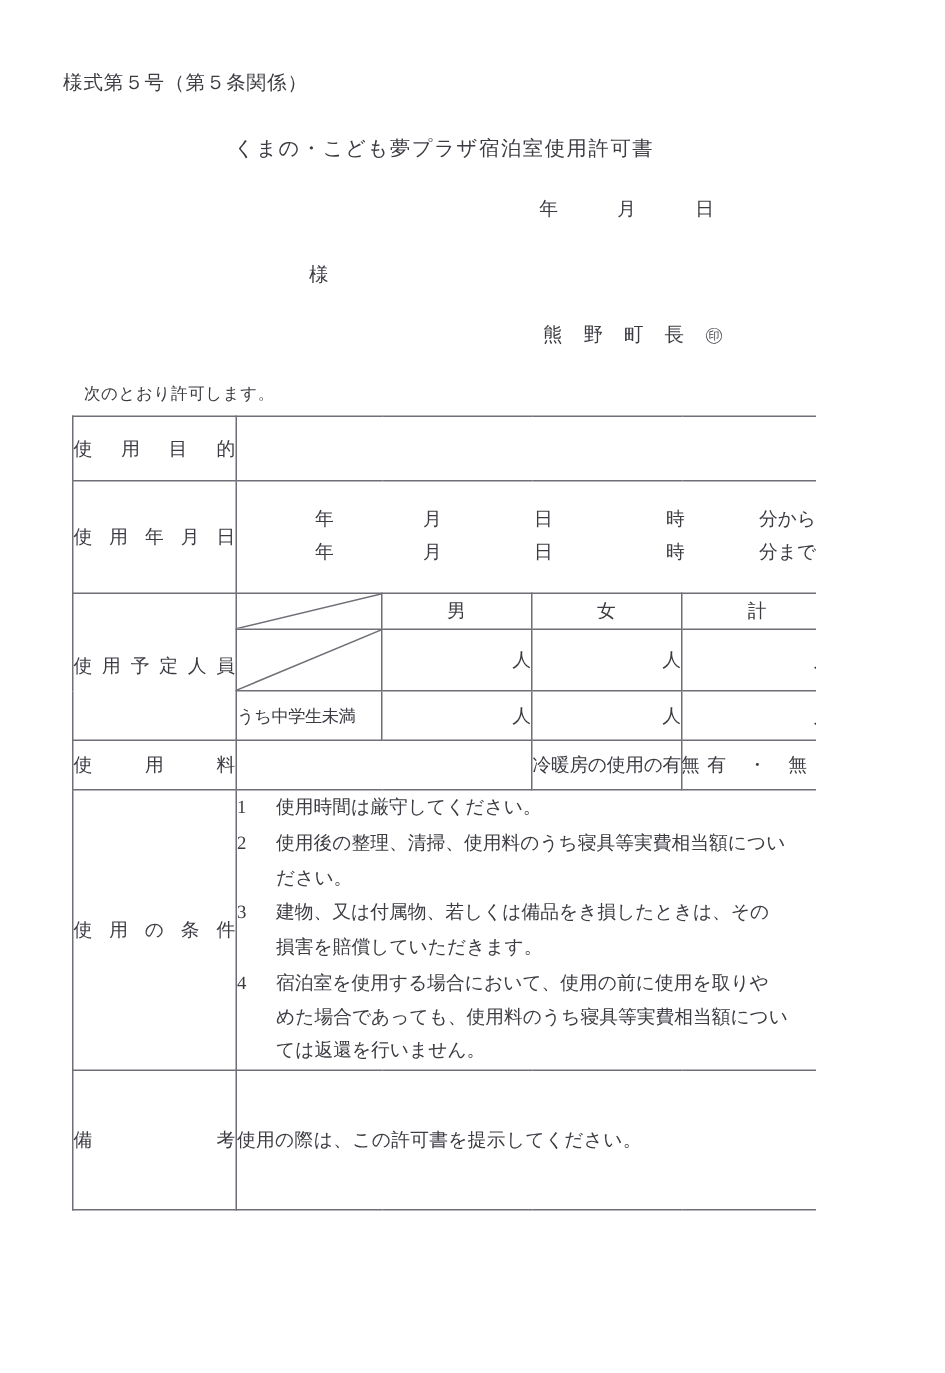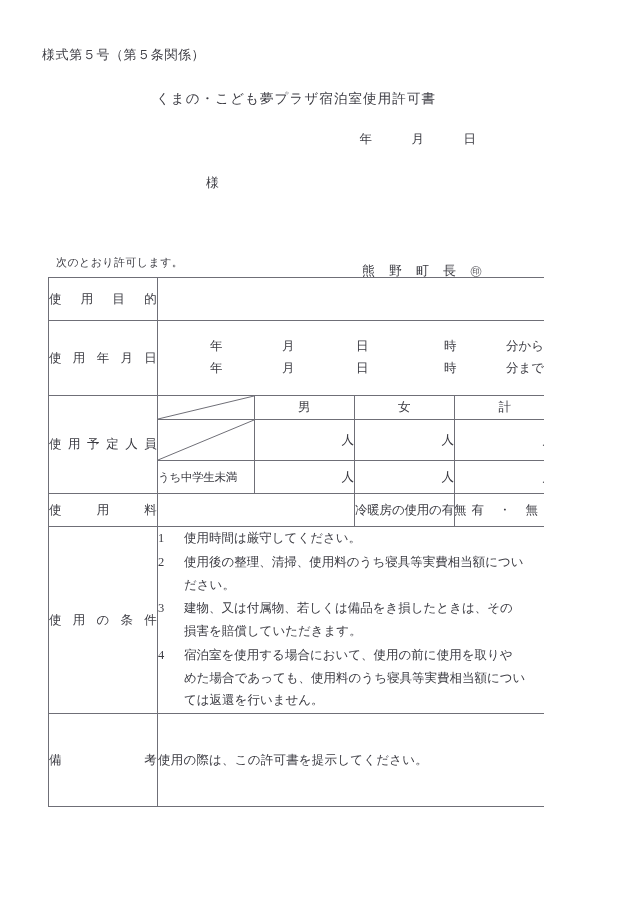--- a/index.html
+++ b/index.html
@@ -60,21 +60,20 @@
     top: 174px;
     font-size: 13px;
     white-space: nowrap;
   }
   .issuer {
     position: absolute;
     right: 62px;
     top: 214px;
     font-size: 13px;
     white-space: nowrap;
-    margin-top: 48px;
   }
   .issuer .ch { display: inline-block; margin-right: 14px; }
   .issuer .seal { margin-right: 0; font-size: 12px; }
 
   .lead-in {
     position: absolute;
     left: 56px;
     top: 255px;
     font-size: 11px;
     letter-spacing: 0.4px;

